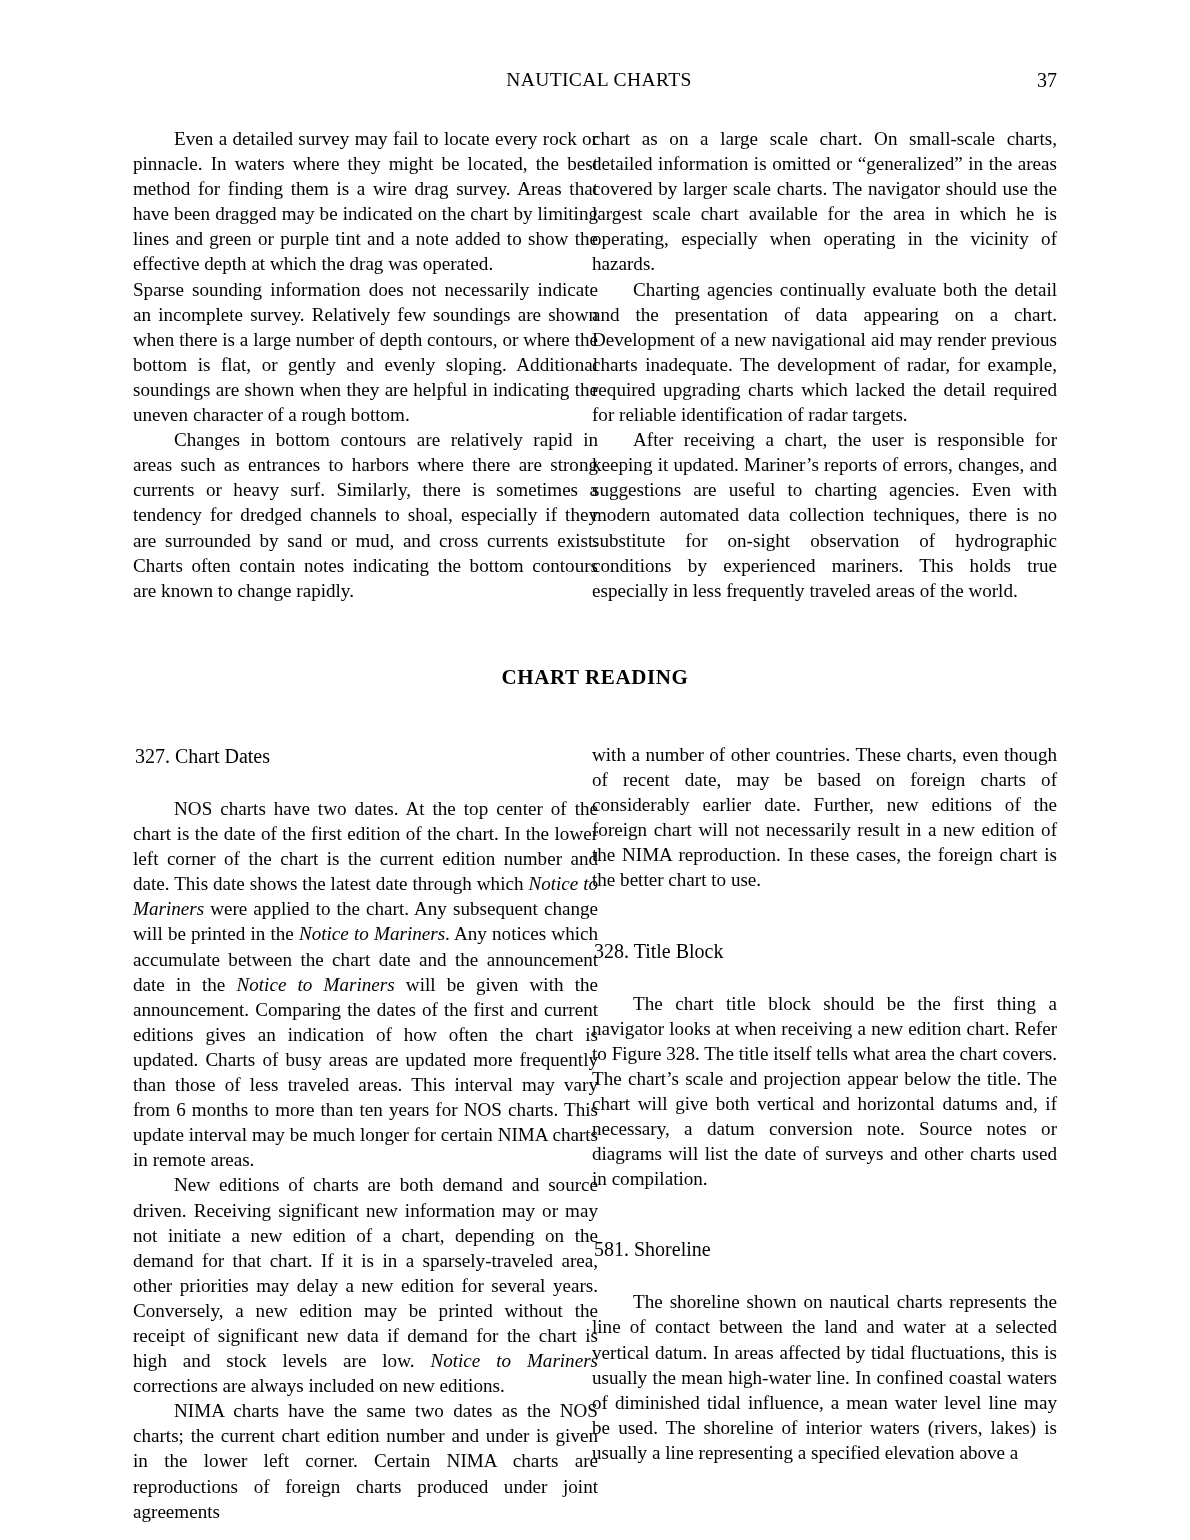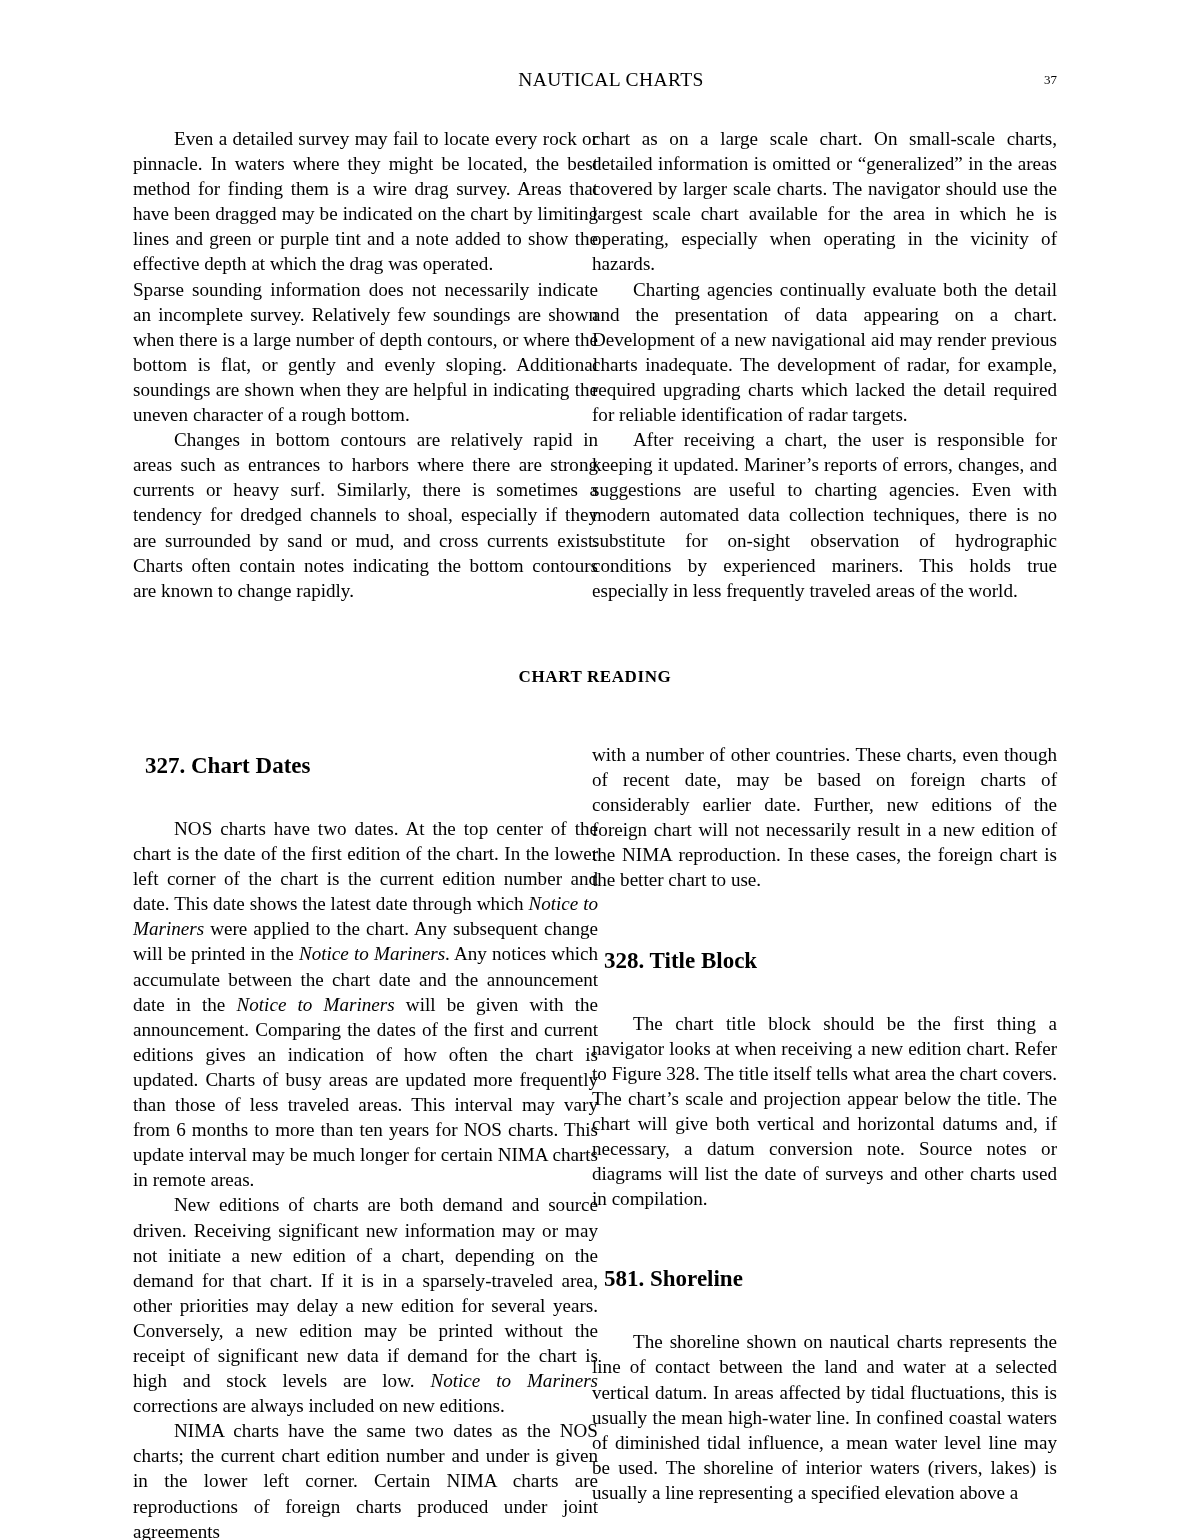--- a/index.html
+++ b/index.html
@@ -27,33 +27,33 @@
   
   .running-head {
     position: absolute;
     left: 133px;
     top: 68px;
     width: 924px;
     height: 28px;
   }
   .running-head .head-title {
     position: absolute;
-    left: 16px;
+    left: 4px;
     top: 0;
     width: 100%;
     text-align: center;
     font-size: 19.5px;
     letter-spacing: 0.4px;
     line-height: 24px;
   }
   .running-head .page-number {
     position: absolute;
     right: 0;
     top: 0;
-    font-size: 13px;
+    font-size: 20px;
     line-height: 24px;
   }
 
   
   .columns {
     position: absolute;
     left: 133px;
     top: 126px;
     width: 924px;
   }
@@ -82,36 +82,36 @@
   }
 
   
   .major-heading {
     position: absolute;
     left: 133px;
     top: 663px;
     width: 924px;
     text-align: center;
     font-weight: bold;
-    font-size: 17px;
+    font-size: 21px;
     letter-spacing: 0.6px;
     line-height: 28px;
   }
 
   
   .columns-lower {
     position: absolute;
     left: 133px;
     top: 742px;
     width: 924px;
   }
   h3.section-heading {
-    margin: 12px;
-    font-size: 23px;
-    font-weight: bold;
+    margin: 2px;
+    font-size: 20px;
+    font-weight: normal;
     line-height: 24px;
   }
   .gap-after-heading { height: 26px; }
   .gap-before-heading { height: 44px; }
 </style>
 </head>
 <body>
 
 <div class="page">
 

